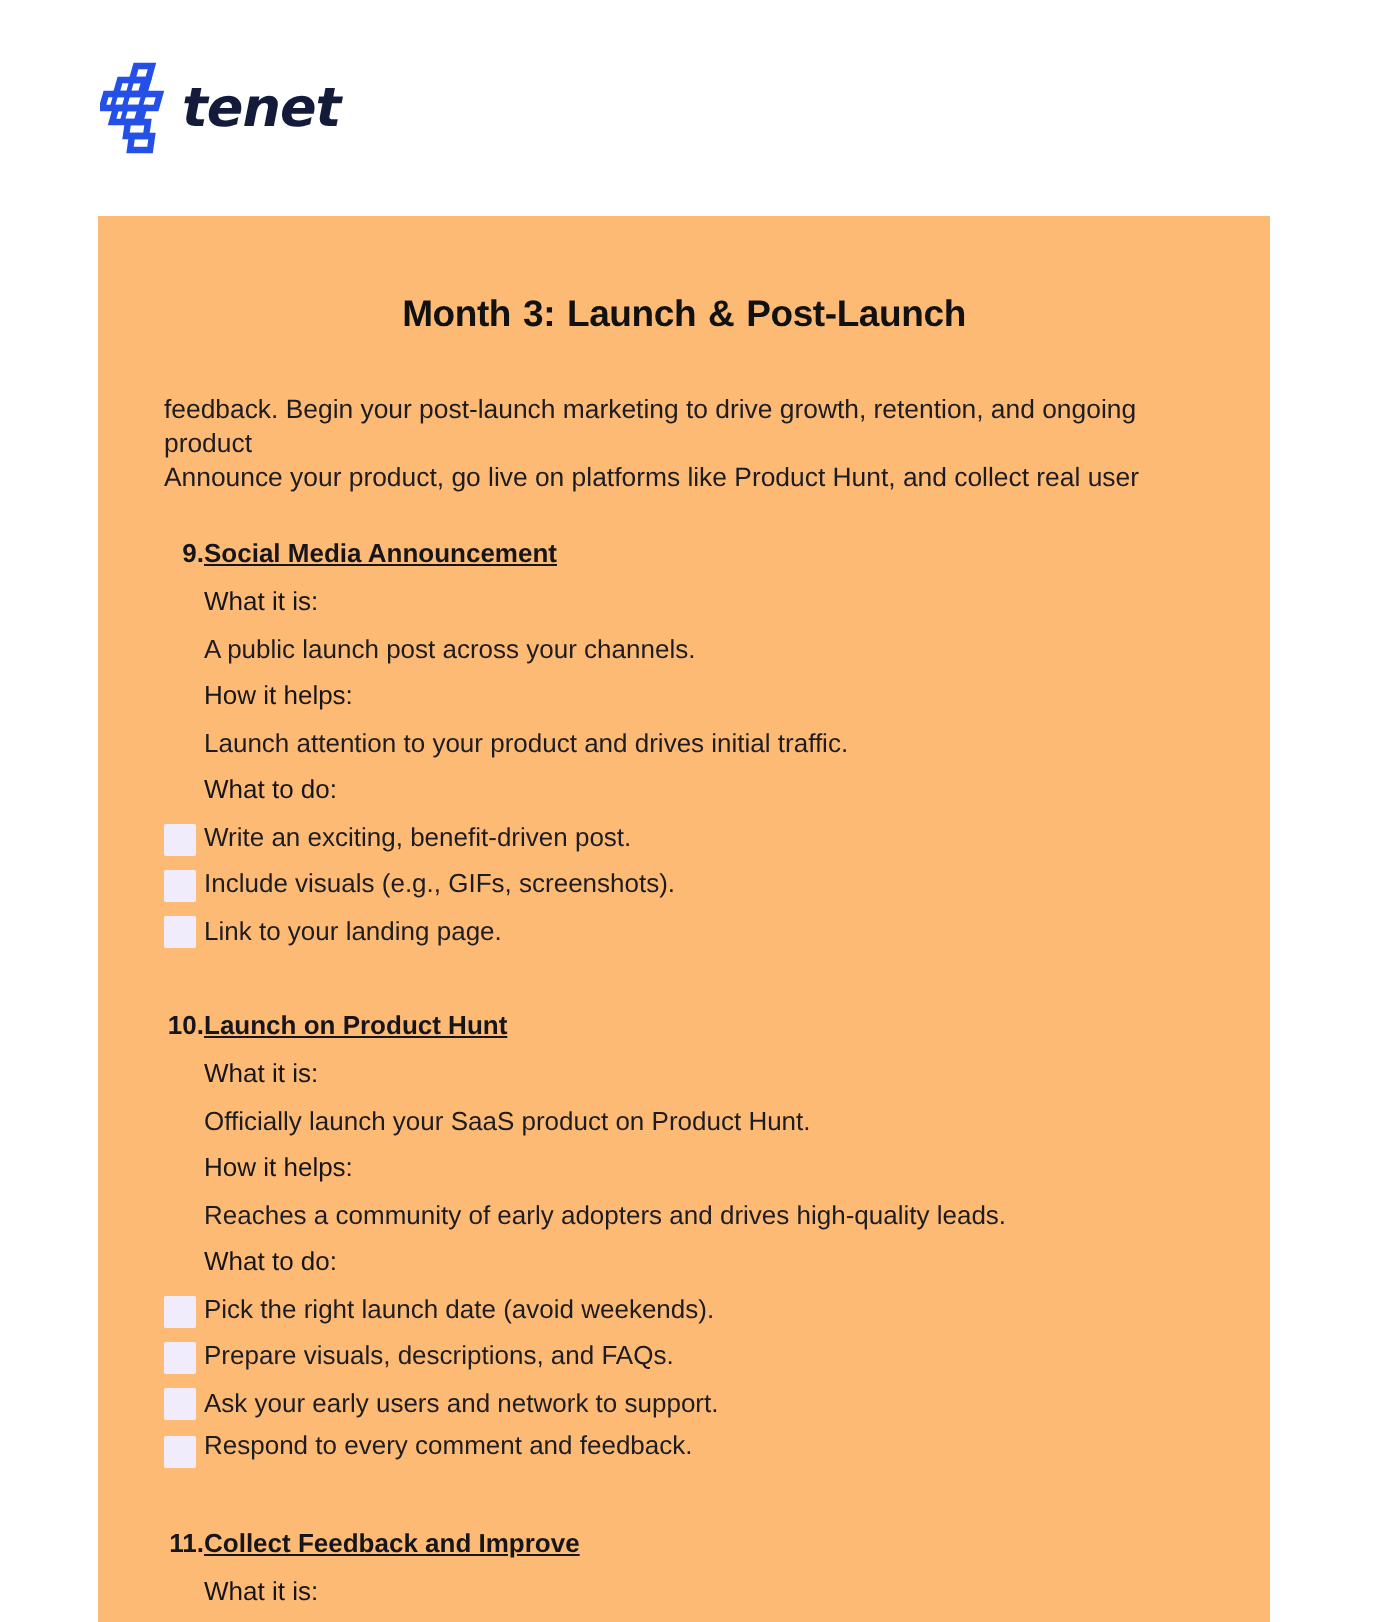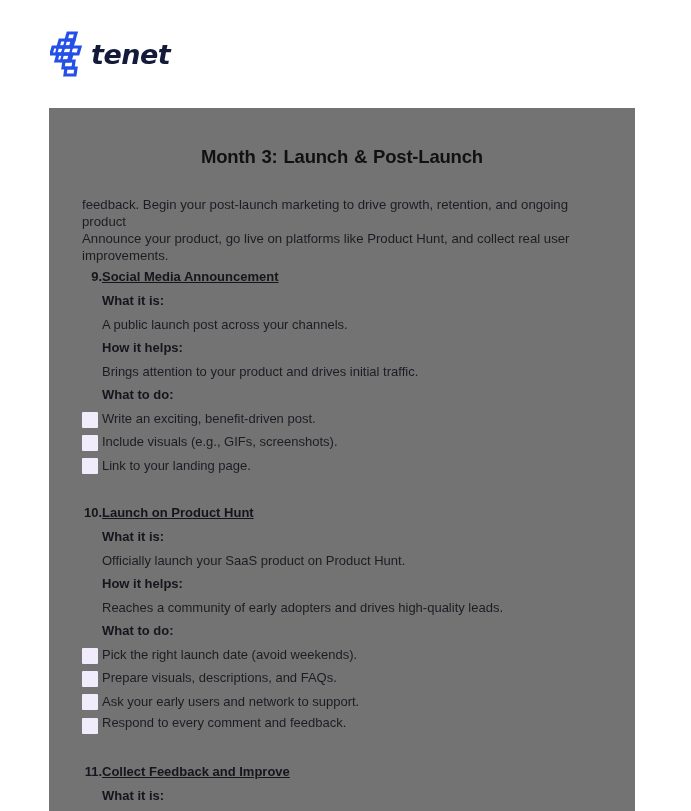--- a/index.html
+++ b/index.html
@@ -4,33 +4,33 @@
   <style>
     * { box-sizing: border-box; margin: 0; padding: 0; }
     html, body { width: 691px; height: 811px; overflow: hidden; background: #ffffff; }
     body { font-family: "Liberation Sans", sans-serif; color: #16151c; position: relative; }
 
     .header { position: absolute; left: 0; top: 0; width: 597px; height: 108px; }
     .logo { position: absolute; left: 50px; top: 31px; display: flex; align-items: center; }
     .logo-mark { width: 36px; height: 46px; display: block; }
     .logo-text { margin-left: 5px; font-family: "DejaVu Sans", sans-serif; font-weight: 700; font-style: italic; font-size: 27px; color: #141a3a; letter-spacing: -0.5px; line-height: 1; }
 
-    .panel { position: absolute; left: 49px; top: 108px; width: 586px; height: 703px; background: #737373; overflow: hidden; }
+    .panel { position: absolute; left: 49px; top: 108px; width: 586px; height: 703px; background: #fdba74; overflow: hidden; }
 
     .title { position: absolute; left: 0; top: 38px; width: 586px; text-align: center; font-size: 18.5px; font-weight: 700; color: #111; letter-spacing: -0.2px; word-spacing: 1px; }
 
     .intro { position: absolute; left: 33px; top: 88px; width: 530px; font-size: 13.2px; line-height: 17px; color: #1d1c23; }
 
     .section { position: absolute; left: 0; width: 586px; }
     .sec-head { position: absolute; left: 0; top: 0; height: 18px; width: 586px; font-size: 13px; font-weight: 700; color: #16151c; }
     .sec-num { position: absolute; right: 533px; top: 0; text-align: right; }
     .sec-title { position: absolute; left: 53px; top: 0; text-decoration: underline; }
 
     .row { position: absolute; left: 53px; font-size: 13px; line-height: 18px; color: #1d1c23; white-space: nowrap; }
-    .row.label { font-weight: 700; color: #16151c; }
+    .row.label { font-weight: 400; color: #16151c; }
 
     .check { position: absolute; left: 33px; width: 16px; height: 16px; background: #f1ecfb; border-radius: 1px; cursor: pointer; }
     .item-text { position: absolute; left: 53px; font-size: 13px; line-height: 18px; color: #1d1c23; white-space: nowrap; }
   </style>
 </head>
 <body>
 
 <div class="header">
   <div class="logo">
     <svg class="logo-mark" viewBox="0 0 36 46">
@@ -50,32 +50,31 @@
     <span class="logo-text">tenet</span>
   </div>
 </div>
 
 <div class="panel">
   <h1 class="title">Month 3:  Launch &amp; Post-Launch</h1>
 
   <div class="intro">
     <div>feedback. Begin your post-launch marketing to drive growth, retention, and ongoing product</div>
     <div>Announce your product, go live on platforms like Product Hunt, and collect real user</div>
-    <div>improvements.</div>
   </div>
 
   <div class="section" style="top:161px;">
     <div class="sec-head">
       <span class="sec-num">9.</span>
       <span class="sec-title">Social Media Announcement</span>
     </div>
     <div class="row label" style="top:23px;">What it is:</div>
     <div class="row" style="top:47px;">A public launch post across your channels.</div>
     <div class="row label" style="top:70px;">How it helps:</div>
-    <div class="row" style="top:94px;">Brings attention to your product and drives initial traffic.</div>
+    <div class="row" style="top:94px;">Launch attention to your product and drives initial traffic.</div>
     <div class="row label" style="top:117px;">What to do:</div>
 
     <div class="check" style="top:143px;"></div>
     <div class="item-text" style="top:141px;">Write an exciting, benefit-driven post.</div>
     <div class="check" style="top:166px;"></div>
     <div class="item-text" style="top:164px;">Include visuals (e.g., GIFs, screenshots).</div>
     <div class="check" style="top:189px;"></div>
     <div class="item-text" style="top:188px;">Link to your landing page.</div>
   </div>
 

